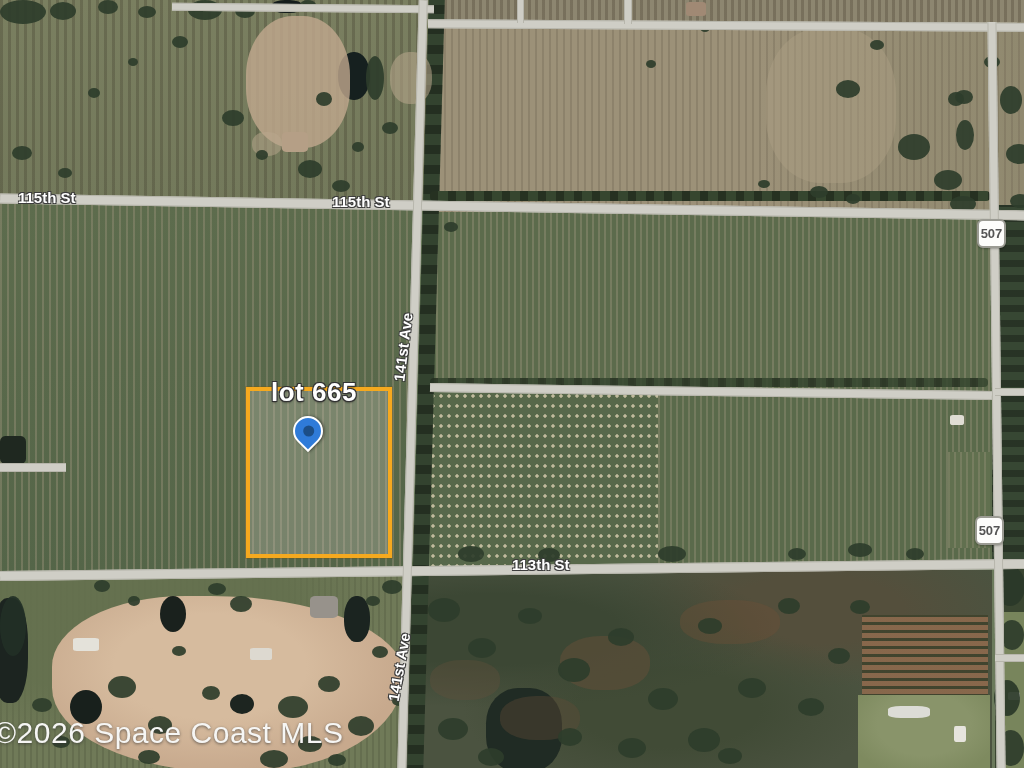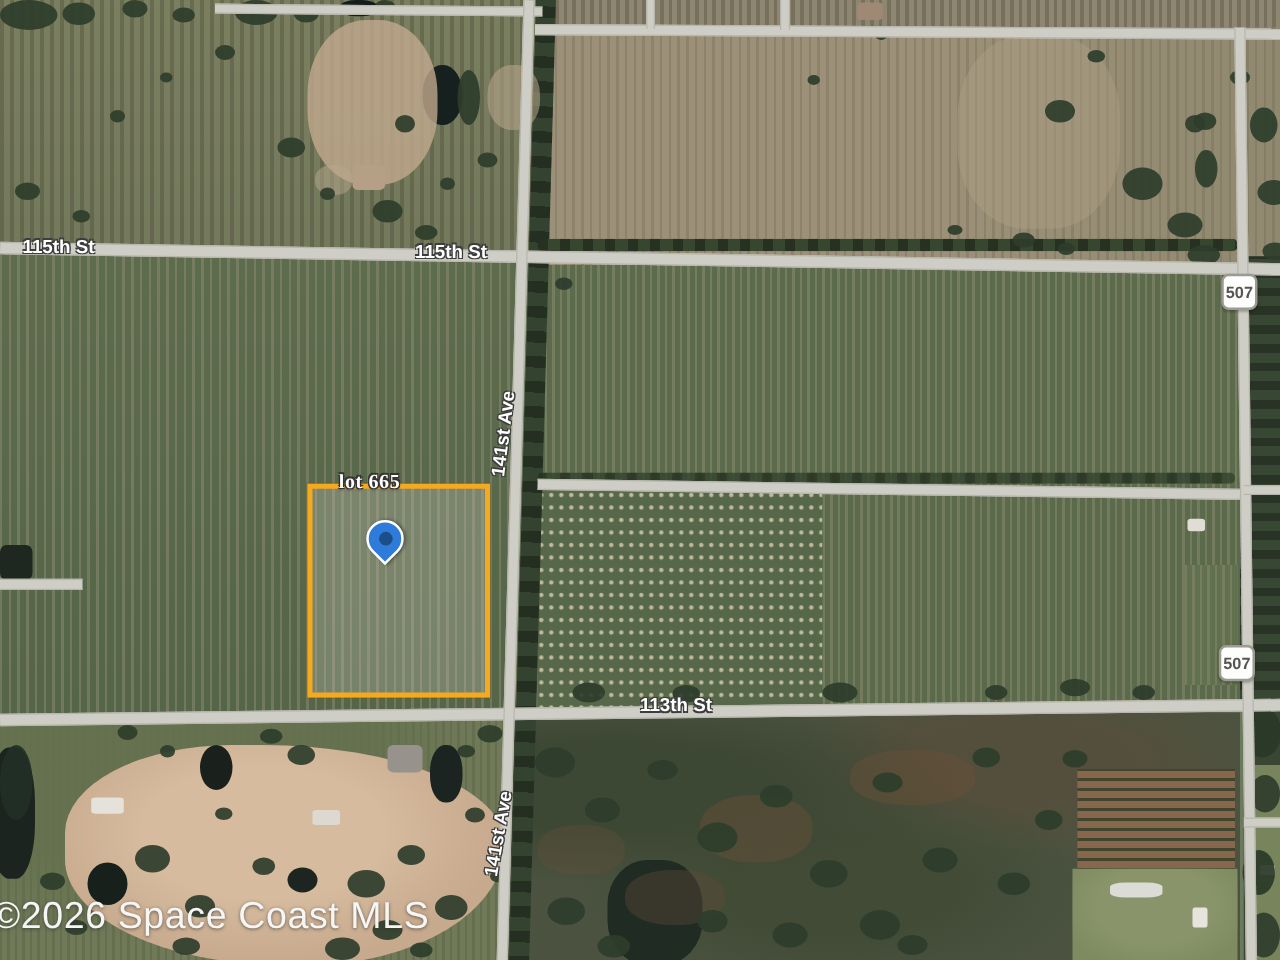--- a/index.html
+++ b/index.html
@@ -73,22 +73,22 @@
   .road-stub625{left:624px;top:0;width:6px;height:24px;}
   .road-stub519{left:517px;top:0;width:5px;height:23px;}
   .road-stubL{left:0;top:463px;width:66px;height:7px;}
   .road-stub507a{left:995px;top:388px;width:29px;height:6px;}
   .road-stub507b{left:995px;top:654px;width:29px;height:6px;}
   
   .parcel{position:absolute;left:246px;top:387px;width:138px;height:163px;
     border:4px solid var(--c-parcel);background:rgba(212,210,198,.28);
     box-shadow:0 0 0 1px rgba(120,80,0,.25);}
   .lot-label{position:absolute;left:271px;top:377px;color:#fff;
-    font-size:16px;font-weight:bold;letter-spacing:.5px;
-    text-shadow:-1px -1px 0 #333,1px -1px 0 #333,-1px 1px 0 #333,1px 1px 0 #333,0 2px 2px rgba(0,0,0,.4);font-family:Liberation Serif, serif;}
+    font-size:26px;font-weight:bold;letter-spacing:.5px;
+    text-shadow:-1px -1px 0 #333,1px -1px 0 #333,-1px 1px 0 #333,1px 1px 0 #333,0 2px 2px rgba(0,0,0,.4);}
   .pin{position:absolute;left:292px;top:415px;width:30px;height:42px;}
   .pin-head{position:absolute;left:1px;top:1px;width:26px;height:26px;
     background:var(--c-pin);border:2.5px solid #fff;
     border-radius:50% 50% 50% 0;transform:rotate(-45deg);
     box-shadow:1px 1px 3px rgba(0,0,0,.45);}
   .pin-dot{position:absolute;left:50%;top:50%;width:11px;height:11px;margin:-5.5px 0 0 -5.5px;
     background:var(--c-pin-dot);border-radius:50%;}
   
   .rlabel{position:absolute;color:#fff;font-size:15px;font-weight:bold;white-space:nowrap;
     text-shadow:-1px -1px 0 #3d3d3d,1px -1px 0 #3d3d3d,-1px 1px 0 #3d3d3d,1px 1px 0 #3d3d3d;}

